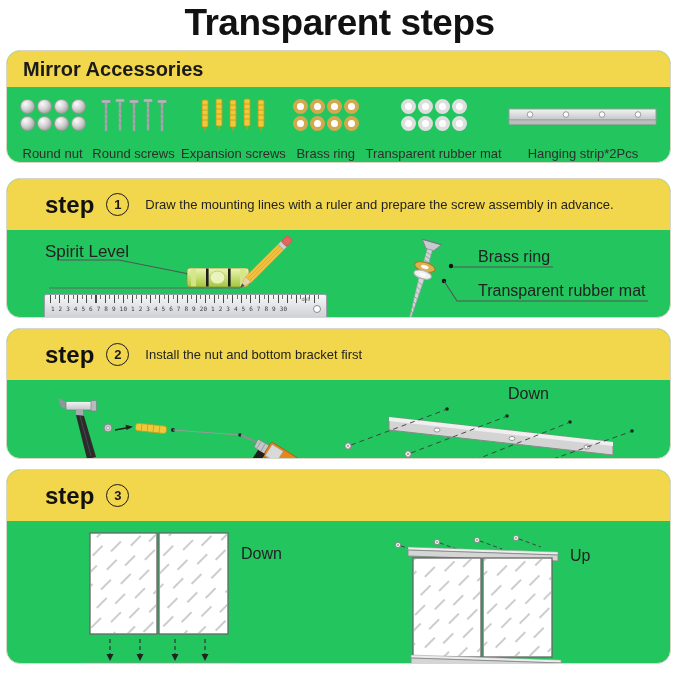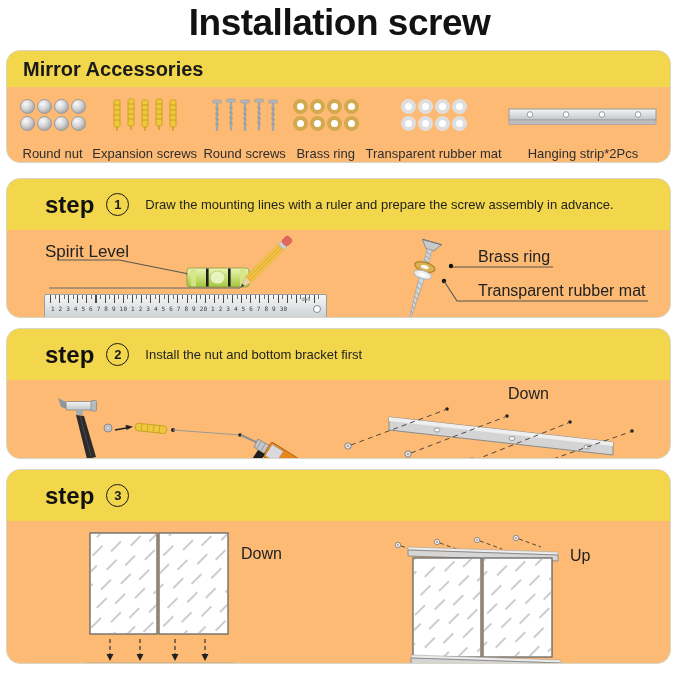--- a/index.html
+++ b/index.html
@@ -1,20 +1,20 @@
 <!DOCTYPE html>
 <html><head>
 <meta charset="utf-8">
 <style>
   html,body{margin:0;padding:0;background:#fff;}
   body{width:679px;height:673px;font-family:"Liberation Sans",sans-serif;}
   .page{position:relative;width:679px;height:673px;overflow:hidden;background:#fff;}
   .title{position:absolute;top:0;left:0;width:100%;text-align:center;font-size:37px;
          font-weight:bold;color:#121212;letter-spacing:-0.5px;margin:0;padding-top:2px;}
-  .box{position:absolute;left:6px;width:665px;background:#fdba74;border:1px solid #d7d7c8;
+  .box{position:absolute;left:6px;width:665px;background:#22c55e;border:1px solid #d7d7c8;
        border-radius:14px;overflow:hidden;box-sizing:border-box;}
   #box-acc{top:50px;height:113px;}
   #box-step1{top:178px;height:140px;}
   #box-step2{top:328px;height:131px;}
   #box-step3{top:469px;height:195px;}
   .acc-header{height:36px;line-height:36px;background:#F2D64B;padding-left:16px;
               font-size:20px;font-weight:bold;color:#1a1a1a;}
   .items-row{display:flex;height:74px;align-items:flex-end;justify-content:space-between;
              padding:0 12px 6px 12px;}
   .acc-item{display:flex;flex-direction:column;align-items:center;justify-content:flex-end;
@@ -81,60 +81,60 @@
     <g id="acc-anchor">
       <rect x="-3" y="0" width="6" height="27" rx="1.5" fill="#EFC93C" stroke="#C49A18" stroke-width="0.8"></rect>
       <path d="M-3,5 h6 M-3,10 h6 M-3,15 h6 M-3,20 h6" stroke="#C49A18" stroke-width="0.8"></path>
       <path d="M0,27 v4" stroke="#C49A18" stroke-width="1.2"></path>
     </g>
   </defs>
 </svg>
 
 <div class="page">
 
-  <h1 class="title">Installation screw</h1>
+  <h1 class="title">Transparent steps</h1>
 
   <section class="box" id="box-acc">
     <div class="acc-header">Mirror Accessories</div>
     <div class="items-row">
 
       <div class="acc-item">
         <div class="nut-grid">
           <span class="nut"></span>
             <span class="nut"></span>
             <span class="nut"></span>
             <span class="nut"></span>
           <span class="nut"></span>
             <span class="nut"></span>
             <span class="nut"></span>
             <span class="nut"></span>
         </div>
         <div class="acc-label">Round nut</div>
+      </div>
+
+      <div class="acc-item">
+        <svg width="70" height="40">
+          <use href="#acc-screw" x="7" y="3"></use>
+            <use href="#acc-screw" x="21" y="2"></use>
+          <use href="#acc-screw" x="35" y="3"></use>
+            <use href="#acc-screw" x="49" y="2"></use>
+          <use href="#acc-screw" x="63" y="3"></use>
+        </svg>
+        <div class="acc-label">Round screws</div>
       </div>
 
       <div class="acc-item">
         <svg width="72" height="38">
           <use href="#acc-anchor" x="8" y="3"></use>
             <use href="#acc-anchor" x="22" y="2"></use>
           <use href="#acc-anchor" x="36" y="3"></use>
             <use href="#acc-anchor" x="50" y="2"></use>
           <use href="#acc-anchor" x="64" y="3"></use>
         </svg>
         <div class="acc-label">Expansion screws</div>
-      </div>
-
-      <div class="acc-item">
-        <svg width="70" height="40">
-          <use href="#acc-screw" x="7" y="3"></use>
-            <use href="#acc-screw" x="21" y="2"></use>
-          <use href="#acc-screw" x="35" y="3"></use>
-            <use href="#acc-screw" x="49" y="2"></use>
-          <use href="#acc-screw" x="63" y="3"></use>
-        </svg>
-        <div class="acc-label">Round screws</div>
       </div>
 
       <div class="acc-item">
         <div class="ring-grid">
           <span class="ring brass"></span>
             <span class="ring brass"></span>
             <span class="ring brass"></span>
             <span class="ring brass"></span>
           <span class="ring brass"></span>
             <span class="ring brass"></span>

